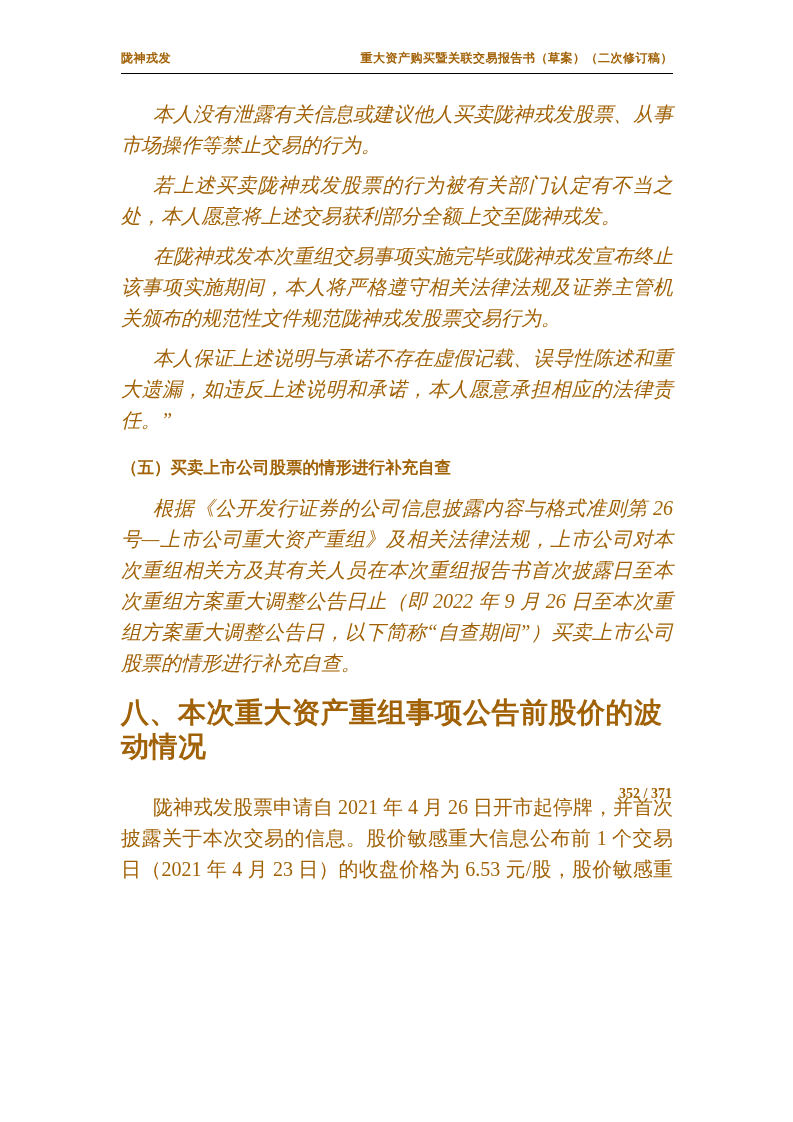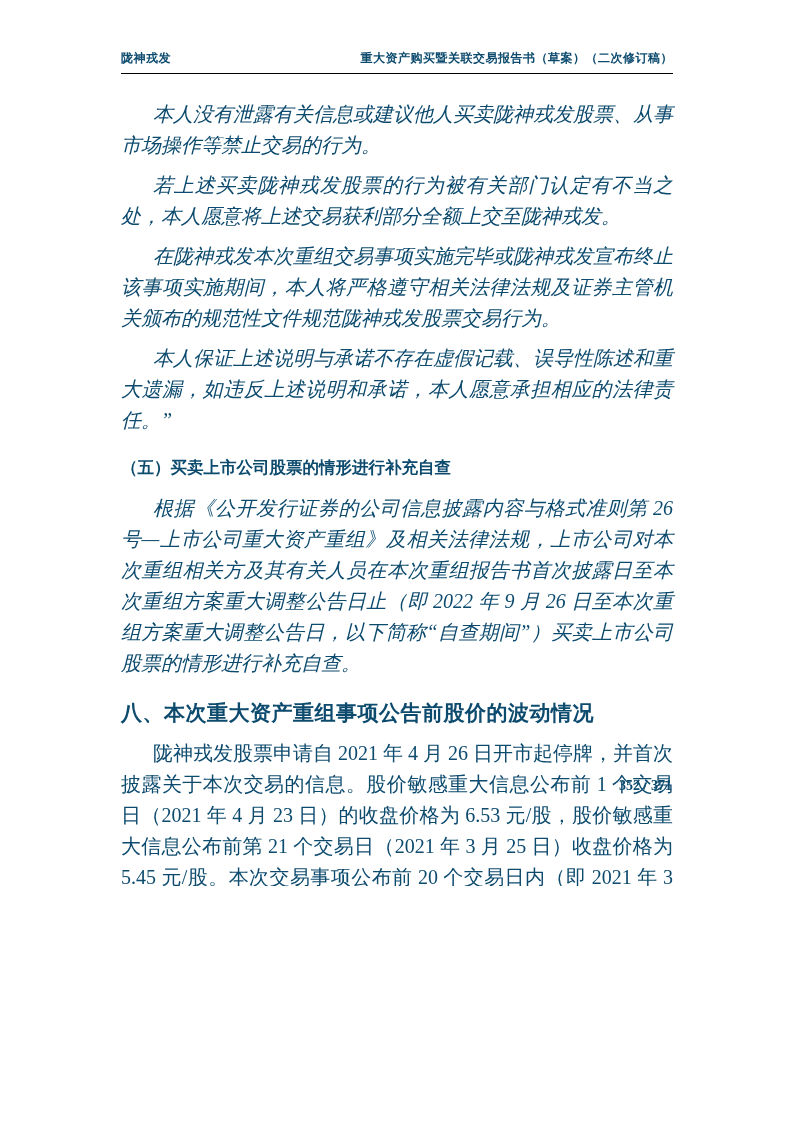--- a/index.html
+++ b/index.html
@@ -2,21 +2,21 @@
 <html><head>
 <meta charset="utf-8">
 <style>
   * { margin: 0; padding: 0; box-sizing: border-box; }
   html, body { background: #ffffff; }
   .page {
     width: 793px;
     height: 886px;
     margin: 0 auto;
     background: #ffffff;
-    color: #0c4a6e;
+    color: #a16207;
     position: relative;
     overflow: hidden;
     padding: 50px 120px 0 121px;
     font-family: "Liberation Serif", "DejaVu Serif", serif;
   }
   .header {
     display: flex;
     justify-content: space-between;
     align-items: flex-end;
     border-bottom: 1px solid #000000;
@@ -37,31 +37,31 @@
   }
   .kaiti { font-style: italic; }      
   .kaiti-bold { font-style: italic; font-weight: normal; } 
   h3.section-heading {
     font-size: 16.5px;
     font-weight: bold;
     line-height: 31px;
     margin: 16px 0 10px;
   }
   h2.chapter-heading {
-    font-size: 21px;
+    font-size: 28px;
     font-weight: bold;
     font-family: "Liberation Sans", "DejaVu Sans", sans-serif;
     line-height: 34px;
-    margin: 17px 0 8px;
+    margin: 17px 0 28px;
     letter-spacing: 0.5px;
   }
   .footer-page {
     position: absolute;
     right: 121px;
-    bottom: 92px;
+    bottom: 84px;
     font-size: 14px;
     font-weight: bold;
   }
 </style>
 </head>
 <body>
 
 <div class="page">
 
   <div class="header">

